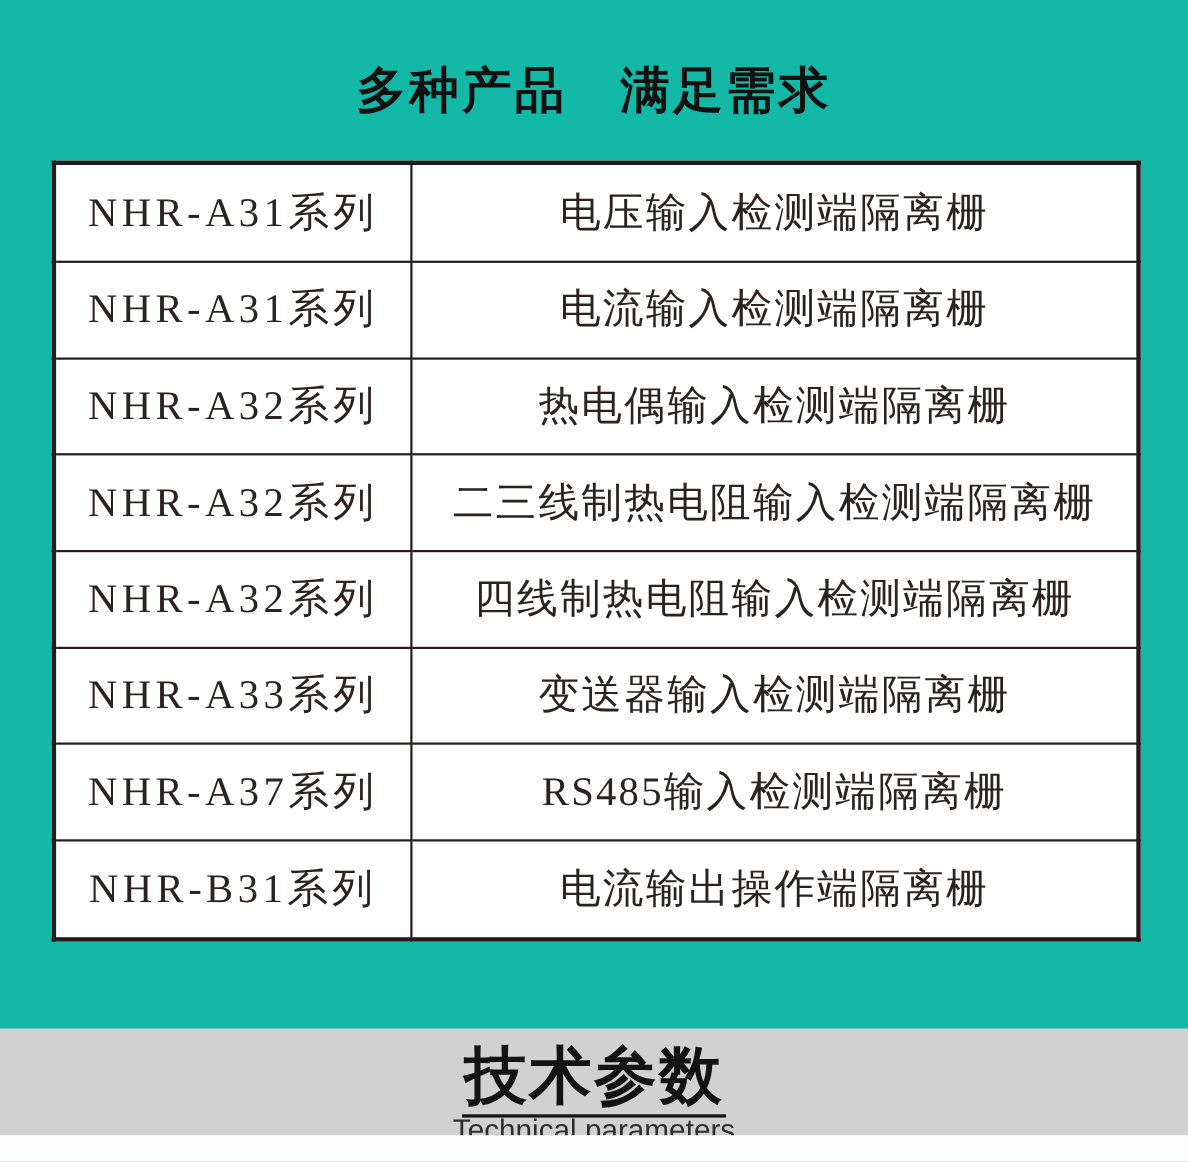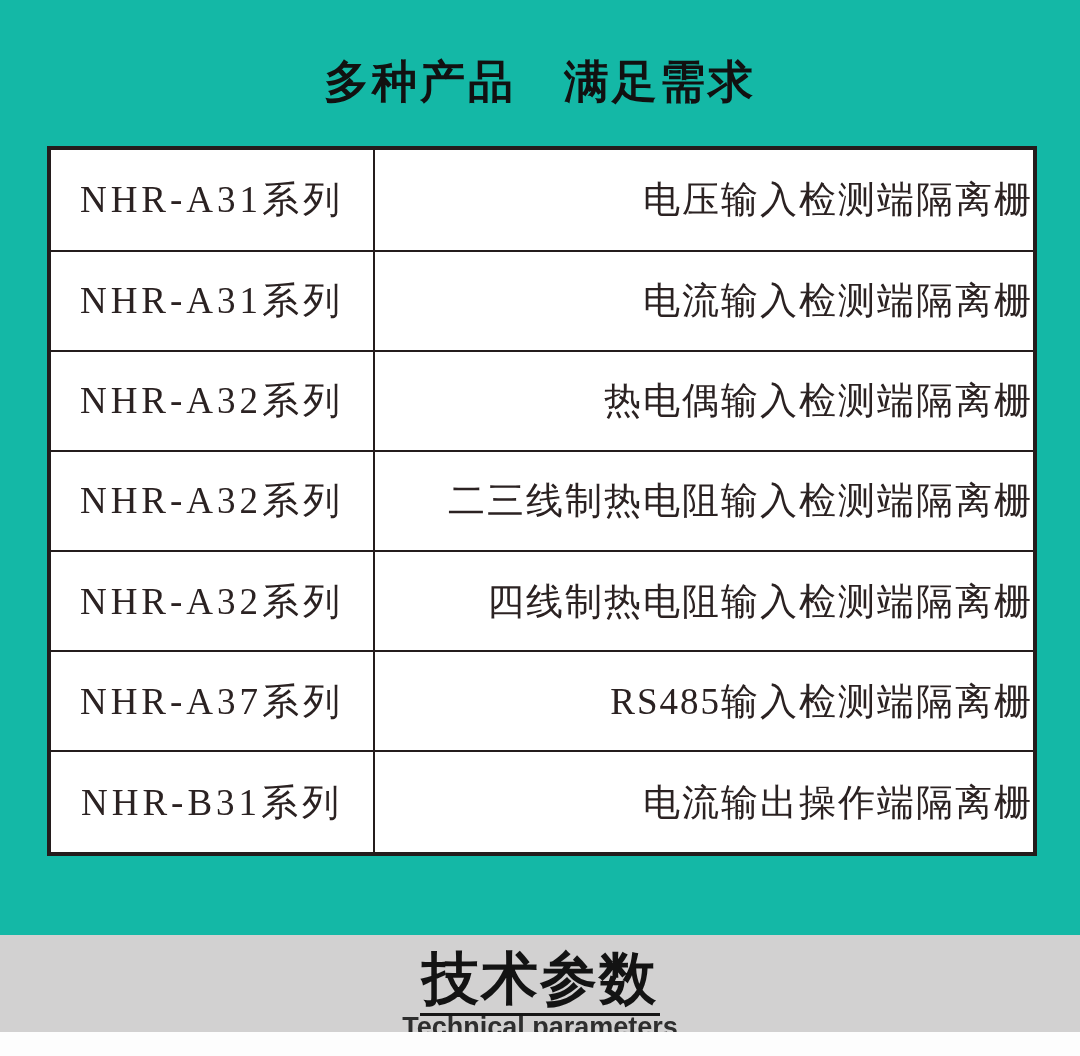--- a/index.html
+++ b/index.html
@@ -48,21 +48,21 @@
     padding: 0;
   }
   td.col-series {
     width: 322px;
     text-align: center;
     letter-spacing: 4px;
     white-space: nowrap;
   }
   td.col-desc {
     padding-left: 22px;
-    text-align: right;
+    text-align: center;
     letter-spacing: 2px;
     white-space: nowrap;
   }
   .banner {
     position: absolute;
     left: 0;
     top: 935px;
     width: 1080px;
     height: 123px;
     background: #d2d1d1;
@@ -76,21 +76,21 @@
     color: #131313;
     letter-spacing: 2px;
     line-height: 1.15;
     border-bottom: 3px solid #161616;
     padding: 0 2px 1px 2px;
     font-family: "Liberation Sans", sans-serif;
   }
   .banner-subheading {
     margin-top: -2px;
     font-size: 27px;
-    font-weight: 700;
+    font-weight: 400;
     color: #2e2e2e;
     letter-spacing: 0px;
     line-height: 1.0;
     font-family: "Liberation Sans", sans-serif;
   }
   .bottom-strip {
     position: absolute;
     left: 0;
     top: 1032px;
     width: 1080px;
@@ -121,20 +121,24 @@
       </tr>
       <tr>
         <td class="col-series">NHR-A32系列</td>
         <td class="col-desc">二三线制热电阻输入检测端隔离栅</td>
       </tr>
       <tr>
         <td class="col-series">NHR-A32系列</td>
         <td class="col-desc">四线制热电阻输入检测端隔离栅</td>
       </tr>
       <tr>
+        <td class="col-series">NHR-A33系列</td>
+        <td class="col-desc">变送器输入检测端隔离栅</td>
+      </tr>
+      <tr>
         <td class="col-series">NHR-A37系列</td>
         <td class="col-desc">RS485输入检测端隔离栅</td>
       </tr>
       <tr>
         <td class="col-series">NHR-B31系列</td>
         <td class="col-desc">电流输出操作端隔离栅</td>
       </tr>
     </tbody>
   </table>
 

